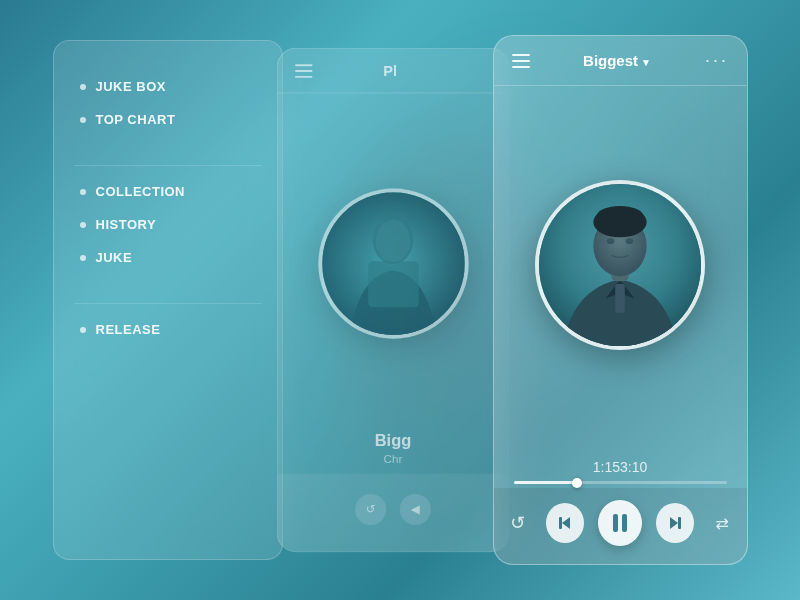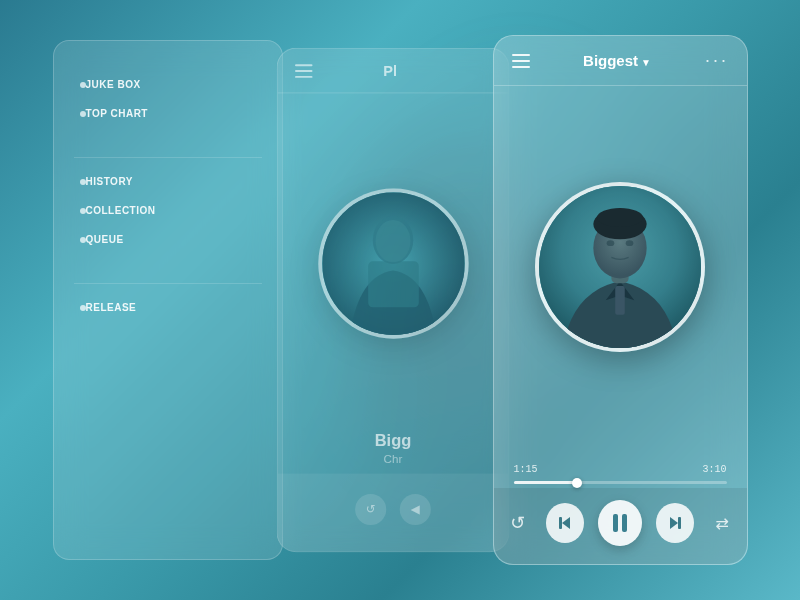--- a/index.html
+++ b/index.html
@@ -61,25 +61,25 @@
     .nav-section {
       display: flex;
       flex-direction: column;
       gap: 2px;
       margin-bottom: 20px;
     }
 
     .nav-item {
       display: flex;
       align-items: center;
-      gap: 0;
+      gap: 10px;
       padding: 8px 6px;
       cursor: pointer;
       color: rgba(255,255,255,0.9);
-      font-size: 10px;
+      font-size: 13px;
       font-weight: 600;
       letter-spacing: 0.5px;
       border-radius: 8px;
       transition: background 0.2s;
     }
 
     .nav-dot {
       width: 6px;
       height: 6px;
       border-radius: 50%;
@@ -246,25 +246,24 @@
       padding-bottom: 8px;
     }
 
     
     .progress-area {
       padding: 8px 20px 4px;
     }
 
     .time-row {
       display: flex;
-      justify-content: space-between;
+      justify-content: center;
       color: rgba(255,255,255,0.8);
-      font-size: 10px;
+      font-size: 14px;
       margin-bottom: 6px;
-      font-family: Liberation Mono, monospace;
     }
 
     .progress-bar {
       width: 100%;
       height: 3px;
       background: rgba(255,255,255,0.3);
       border-radius: 3px;
       position: relative;
     }
 
@@ -380,29 +379,29 @@
         <span class="nav-dot"></span>
         <span>TOP CHART</span>
       </div>
     </div>
 
     <div class="nav-divider"></div>
 
     <div class="nav-section">
       <div class="nav-item">
         <span class="nav-dot"></span>
-        <span>HISTORY</span>
+        <span>COLLECTION</span>
       </div>
       <div class="nav-item">
         <span class="nav-dot"></span>
-        <span>COLLECTION</span>
+        <span>HISTORY</span>
       </div>
       <div class="nav-item">
         <span class="nav-dot"></span>
-        <span>QUEUE</span>
+        <span>JUKE</span>
       </div>
     </div>
 
     <div class="nav-divider"></div>
 
     <div class="nav-section">
       <div class="nav-item">
         <span class="nav-dot"></span>
         <span>RELEASE</span>
       </div>

